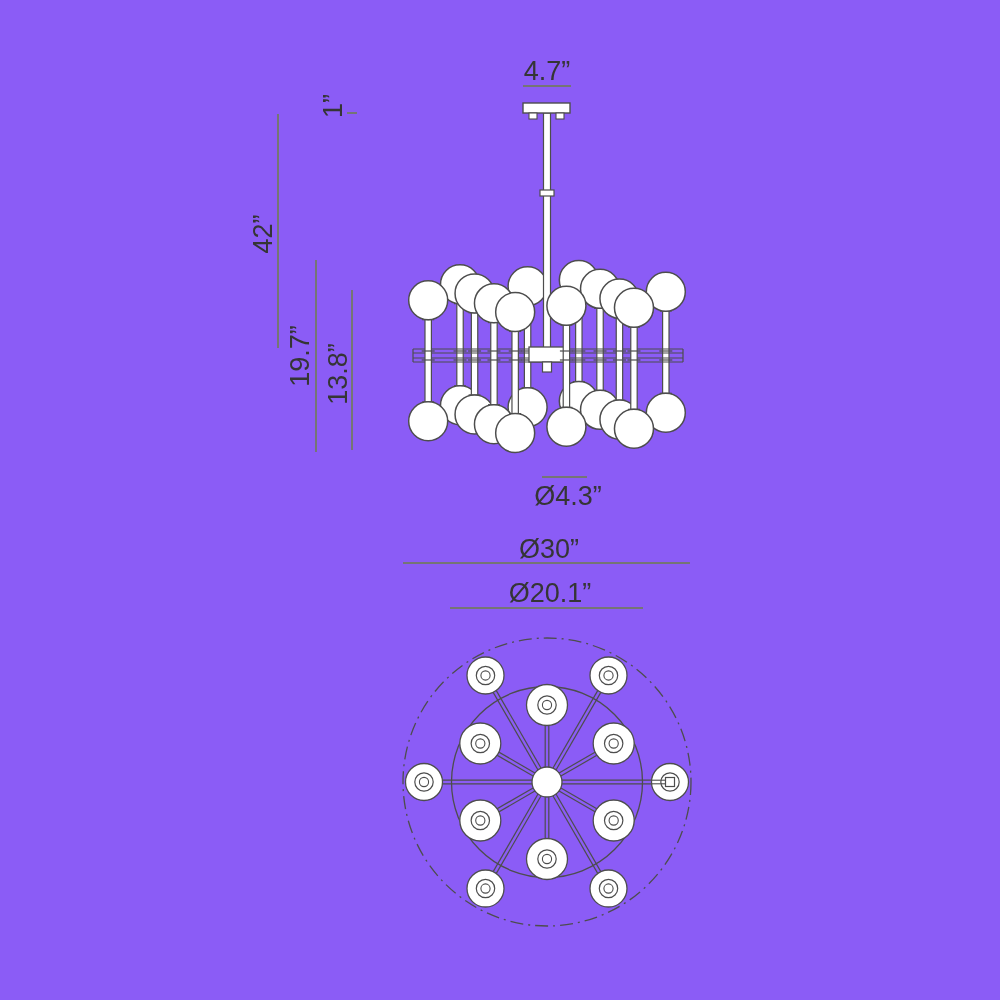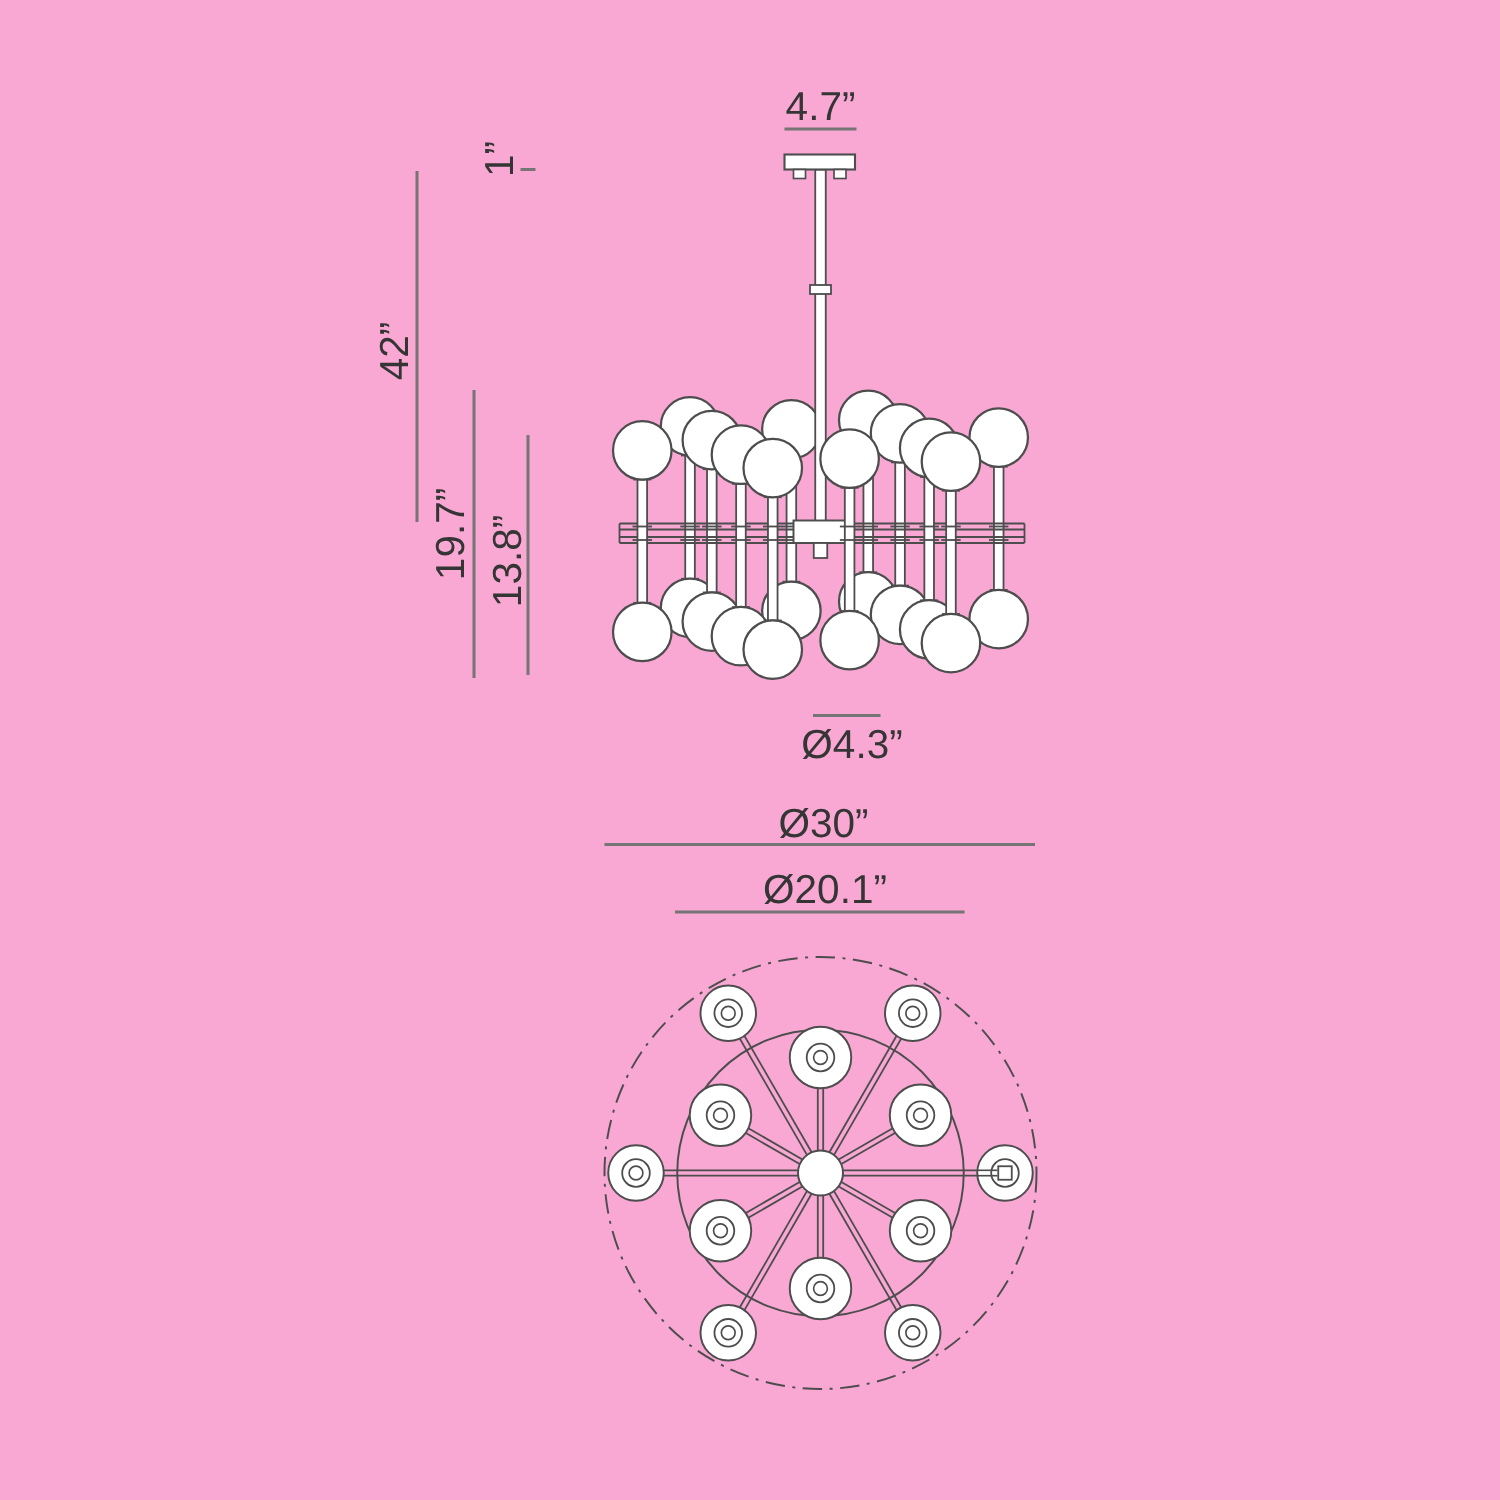--- a/index.html
+++ b/index.html
@@ -1,16 +1,16 @@
 <!DOCTYPE html>
 <html><head>
 <meta charset="utf-8">
 <style>
   html,body{margin:0;padding:0;background:#ffffff;}
-  .page{position:relative;width:1000px;height:1000px;background:#f9a8d4;overflow:hidden;
+  .page{position:relative;width:1000px;height:1000px;background:#8b5cf6;overflow:hidden;
         font-family:"Liberation Sans", sans-serif;}
   svg text{font-family:"Liberation Sans", sans-serif;font-size:27px;}
 </style>
 </head>
 <body>
 
 <div class="page">
 <svg width="1000" height="1000" viewBox="0 0 1000 1000">
 
   <g id="elev-back">

